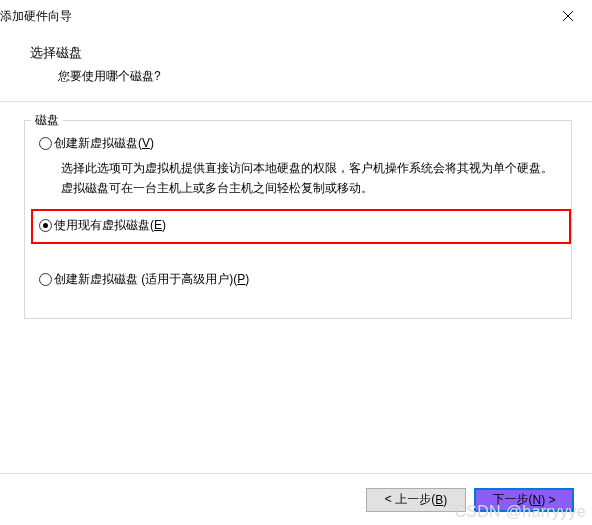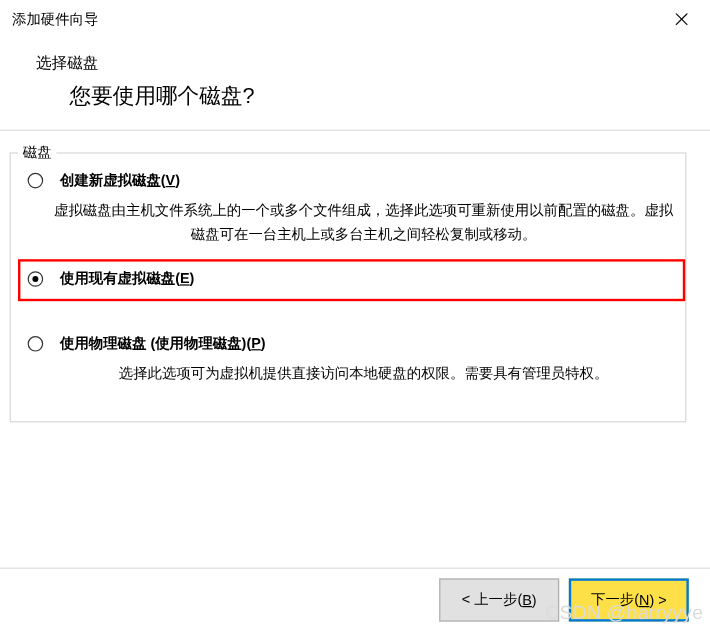--- a/index.html
+++ b/index.html
@@ -10,21 +10,21 @@
       width: 592px;
       height: 525px;
       overflow: hidden;
       position: relative;
     }
     .titlebar {
       height: 32px;
       display: flex;
       align-items: center;
       justify-content: space-between;
-      padding: 0 2px 0 10px;
+      padding: 0 2px 0 0;
       background: #ffffff;
     }
     .titlebar-title {
       font-size: 12px;
       color: #000;
     }
     .close-btn {
       width: 44px;
       height: 30px;
       display: flex;
@@ -38,28 +38,27 @@
       background: #ffffff;
       border-bottom: 1px solid #dfdfdf;
     }
     .heading {
       font-size: 13px;
       font-weight: normal;
       color: #000;
       padding-left: 30px;
     }
     .subheading {
-      font-size: 18px;
+      font-size: 12px;
       color: #000;
       padding-left: 58px;
       margin-top: 6px;
     }
     .content {
-      padding: 14px 20px 0 8px;
-      text-align: center;
+      padding: 14px 20px 0 24px;
     }
     .group-box {
       border: 1px solid #d8d8d8;
       padding: 14px 10px 30px 10px;
       margin-top: 4px;
       position: relative;
     }
     .group-box .gl {
       position: absolute;
       top: -9px;
@@ -68,22 +67,21 @@
       padding: 0 4px;
     }
     .option {
       margin-bottom: 18px;
       padding-left: 4px;
     }
     .option:last-child { margin-bottom: 0; }
     .option-row {
       display: flex;
       align-items: center;
-      gap: 14px;
-      font-weight: bold;
+      gap: 2px;
     }
     .radio {
       width: 13px;
       height: 13px;
       border: 1px solid #333;
       border-radius: 50%;
       display: inline-flex;
       align-items: center;
       justify-content: center;
       flex-shrink: 0;
@@ -123,35 +121,35 @@
       border-top: 1px solid #dfdfdf;
       display: flex;
       align-items: center;
       justify-content: flex-end;
       gap: 8px;
       padding-right: 18px;
       background: #fff;
     }
     .btn {
       min-width: 100px;
-      height: 36px;
+      height: 24px;
       border: 1px solid #adadad;
       background: #e1e1e1;
       font-size: 12px;
       display: inline-flex;
       align-items: center;
       justify-content: center;
       cursor: pointer;
       padding: 0 10px;
       color: #000;
       font-family: inherit;
     }
     .btn.primary {
       border: 2px solid #0078d7;
-      background: #fde047;
+      background: #8b5cf6;
     }
     .btn .mn { text-decoration: underline; }
     .watermark {
       position: absolute;
       right: 6px;
       bottom: 4px;
       font-size: 16px;
       color: #dcdcdc;
       letter-spacing: 0.3px;
       pointer-events: none;
@@ -177,38 +175,37 @@
 
 <div class="content">
   <div class="group-box">
     <span class="gl">磁盘</span>
 
     <div class="option">
       <div class="option-row">
         <span class="radio"></span>
         <span class="option-label"><span>创建新虚拟磁盘(</span><span class="mn">V</span><span>)</span></span>
       </div>
-      <div class="option-desc">虚拟磁盘由主机文件系统上的一个或多个文件组成，选择此选项可重新使用以前配置的磁盘。虚拟磁盘可在一台主机上或多台主机之间轻松复制或移动。</div>
+      <div class="option-desc">选择此选项可为虚拟机提供直接访问本地硬盘的权限，客户机操作系统会将其视为单个硬盘。虚拟磁盘可在一台主机上或多台主机之间轻松复制或移动。</div>
     </div>
 
     <div class="highlight">
       <div class="option" style="margin-bottom:0">
         <div class="option-row">
           <span class="radio selected"></span>
           <span class="option-label"><span>使用现有虚拟磁盘(</span><span class="mn">E</span><span>)</span></span>
         </div>
       </div>
     </div>
 
     <div class="option">
       <div class="option-row">
         <span class="radio"></span>
-        <span class="option-label"><span>使用物理磁盘 (使用物理磁盘)(</span><span class="mn">P</span><span>)</span></span>
+        <span class="option-label"><span>创建新虚拟磁盘 (适用于高级用户)(</span><span class="mn">P</span><span>)</span></span>
       </div>
-      <div class="option-desc">选择此选项可为虚拟机提供直接访问本地硬盘的权限。需要具有管理员特权。</div>
     </div>
 
   </div>
 </div>
 
 <div class="footer">
   <button class="btn">
       <span>&lt; 上一步(</span>
       <span class="mn">B</span>
       <span>)</span>

